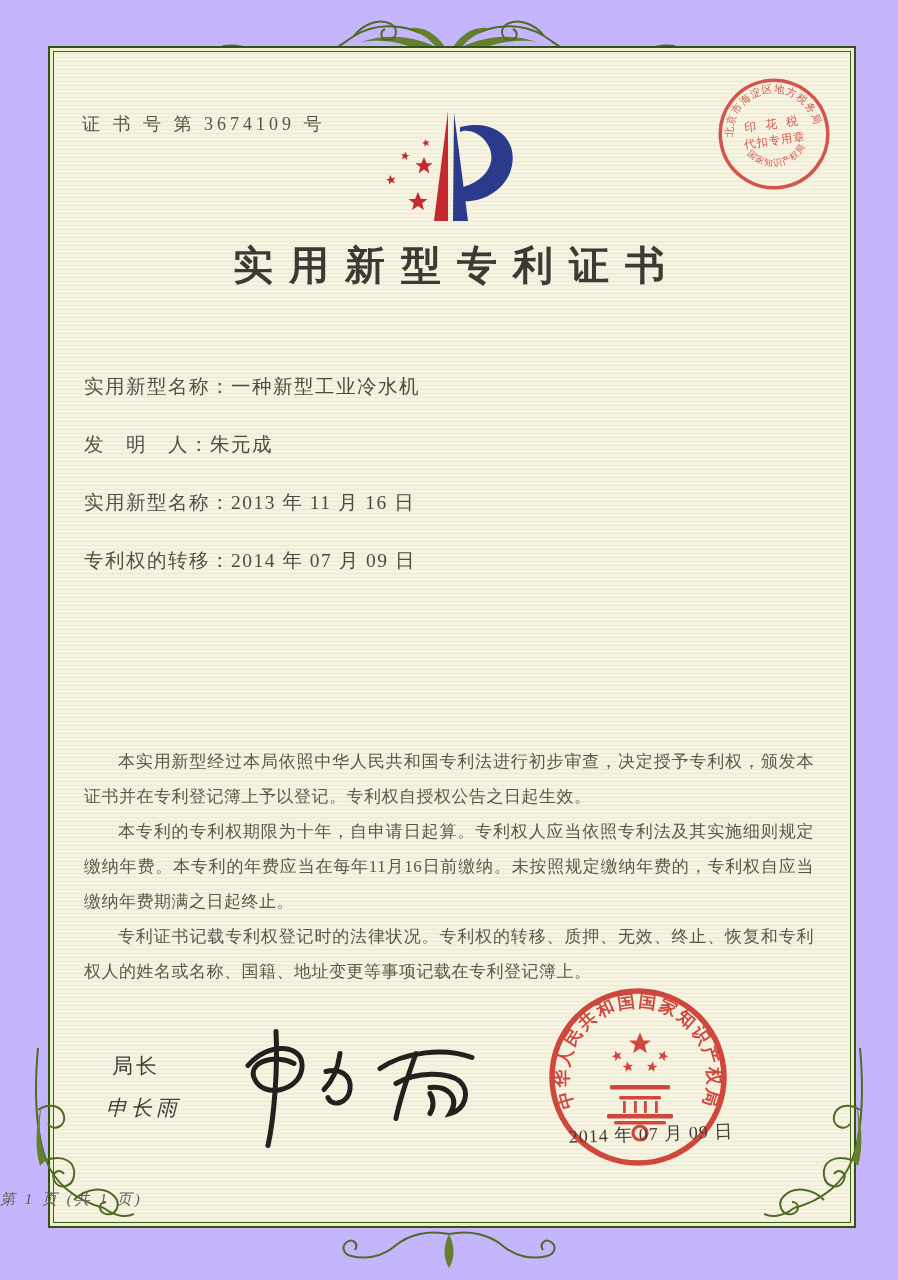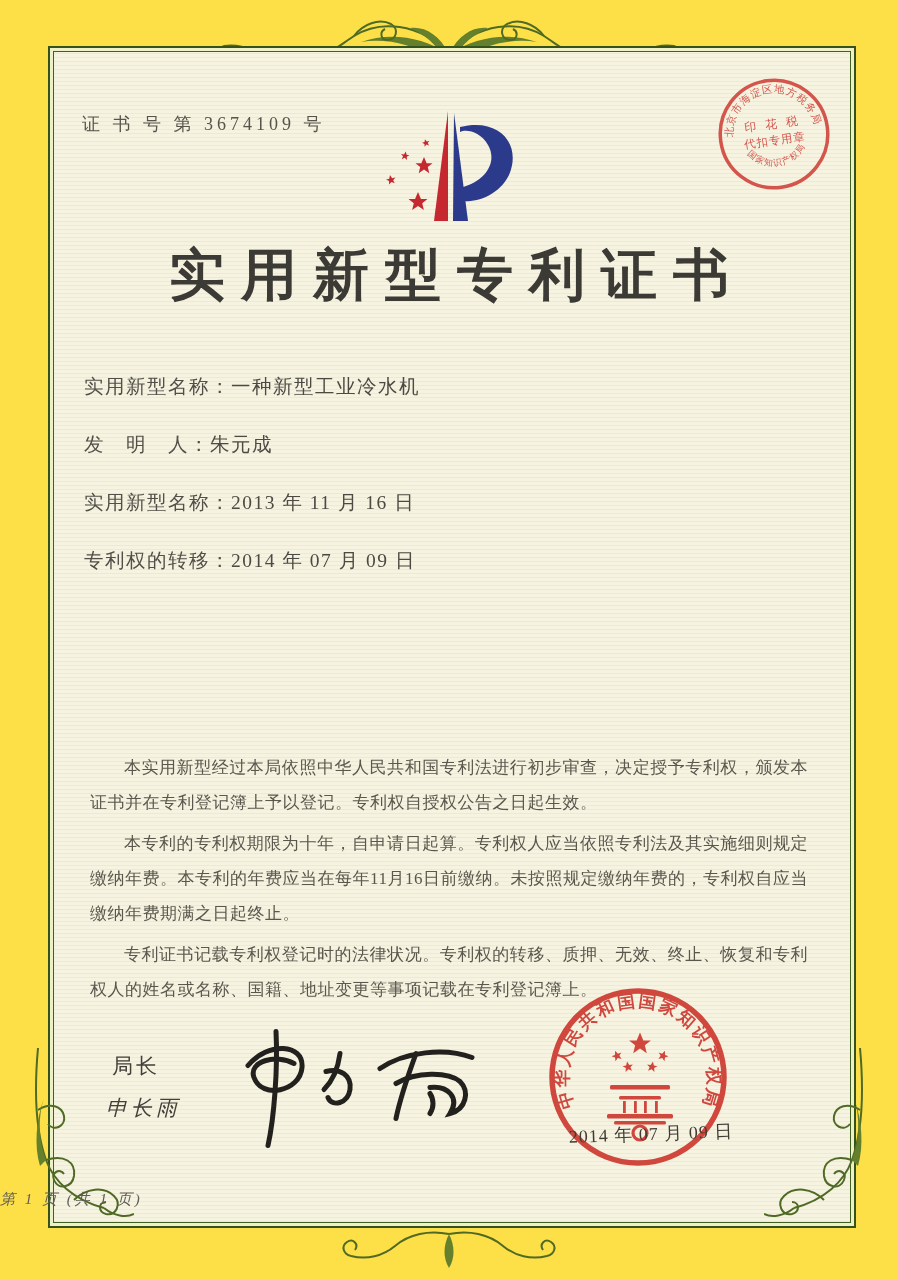--- a/index.html
+++ b/index.html
@@ -1,52 +1,52 @@
 <!DOCTYPE html>
 <html><head>
 <meta charset="utf-8">
 <style>
   html,body{margin:0;padding:0;background:#ffffff;}
   #certificate-page{
     position:relative;width:898px;height:1280px;overflow:hidden;
-    background:#fde047;
+    background:#c4b5fd;
     font-family:"Liberation Serif", serif;
   }
   
   .frame{
     position:absolute;left:48px;top:46px;width:804px;height:1178px;
     border:2.5px solid #35511d;
     box-shadow:inset 0 0 0 3px #eef0c6;
     background-color:#f6f3e1;
     background-image:repeating-linear-gradient(0deg, rgba(214,208,178,.28) 0 1px, rgba(0,0,0,0) 1px 4px);
   }
   .frame::before{
     content:"";position:absolute;inset:3px;border:1.5px solid #41601f;pointer-events:none;
   }
   
   .cert-no{
     position:absolute;left:82px;top:112px;font-size:18px;color:#57544c;
     letter-spacing:4px;
   }
   .title{
     position:absolute;left:0;top:238px;width:898px;text-align:center;
-    font-size:56px;font-weight:600;color:#3c3a35;letter-spacing:16px;text-indent:16px;
+    font-size:40px;font-weight:600;color:#3c3a35;letter-spacing:16px;text-indent:16px;
   }
   .fields{
     position:absolute;left:84px;top:372px;width:720px;
     display:flex;flex-direction:column;gap:28px;
   }
   .field-row{font-size:19.5px;line-height:30px;color:#514f47;letter-spacing:1.5px;white-space:nowrap;}
   .field-row .lbl{color:#514f47;}
   .field-row .val{color:#4c4a43;}
   .body-text{
     position:absolute;left:84px;top:744px;width:730px;
     font-size:17px;line-height:35px;color:#5a574d;text-align:justify;letter-spacing:.5px;
   }
-  .body-text p{margin:6px;text-indent:2em;}
+  .body-text p{margin:0;text-indent:2em;}
   .signer-title{position:absolute;left:112px;top:1052px;font-size:21px;color:#43403a;letter-spacing:3px;}
   .signer-name{position:absolute;left:106px;top:1094px;font-size:21px;color:#43403a;letter-spacing:4px;font-style:italic;}
   .signature-svg{position:absolute;left:220px;top:1022px;width:270px;height:128px;}
   .footer{
     position:absolute;left:0;top:1190px;width:898px;text-align:left;
     font-size:15px;color:#5f5d54;letter-spacing:3px;font-style:italic;
   }
   
   .logo-svg{position:absolute;left:360px;top:95px;width:180px;height:140px;}
   .tax-stamp{position:absolute;left:712px;top:72px;width:124px;height:124px;transform:rotate(-8deg);opacity:.88;}

